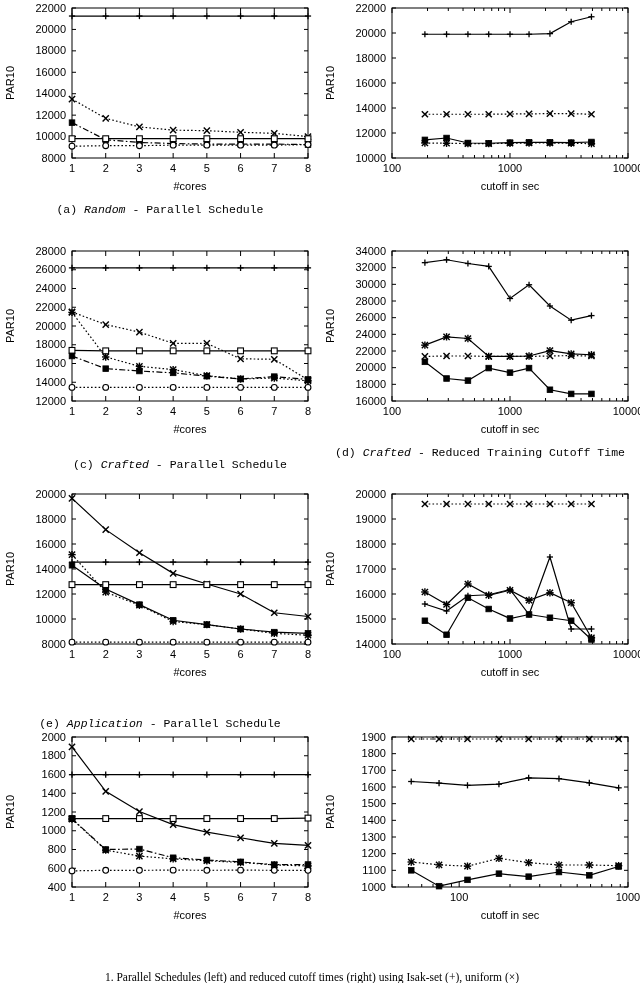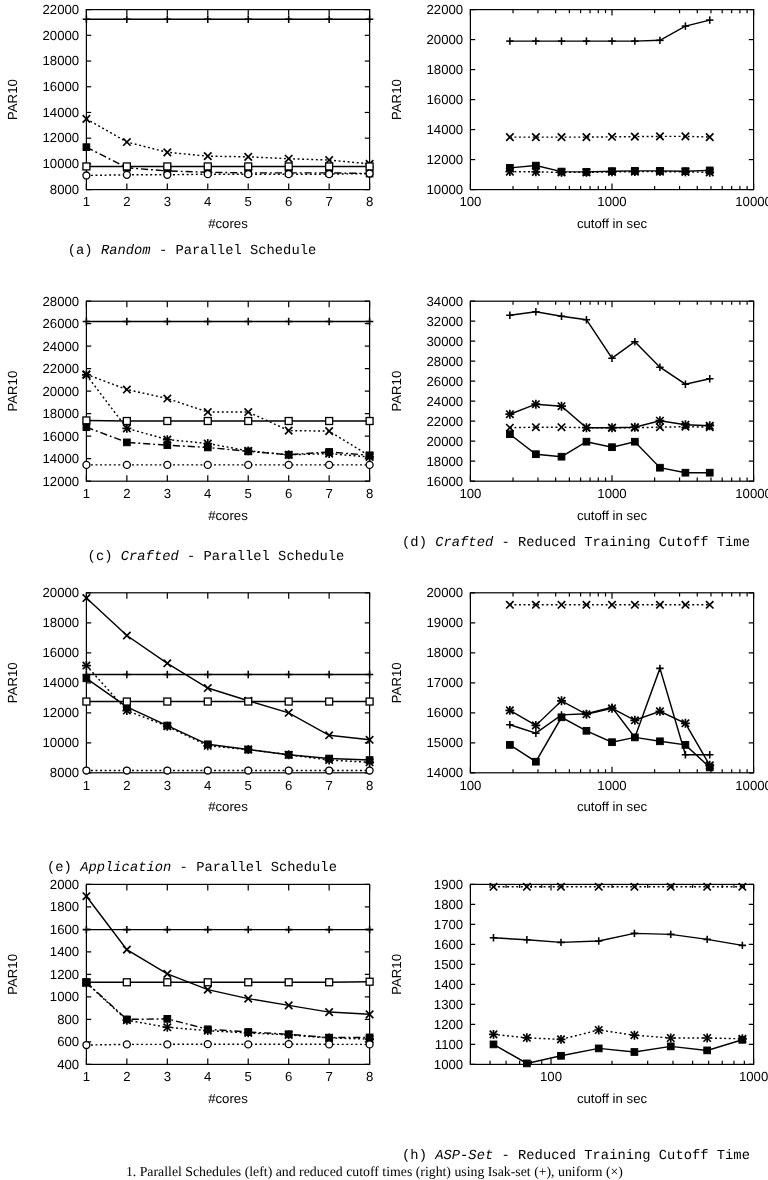--- a/index.html
+++ b/index.html
@@ -1991,20 +1991,16 @@
           </g>
           <g>
             <rect x="266.51527467775543" y="143.53333333333333" width="5.6" height="5.6" fill="#000" stroke="#000" stroke-width="0.8"></rect>
           </g>
           <g>
             <rect x="295.8275739364478" y="134.7" width="5.6" height="5.6" fill="#000" stroke="#000" stroke-width="0.8"></rect>
           </g>
         </g>
       </svg>
   </div>
-  <div class="caption" style="left:320px; top:957px;">
-    <span>(h)</span>
-    <span class="it">ASP-Set</span><span> - Reduced Training Cutoff Time</span>
-  </div>
 
   <div class="figcaption">1. Parallel Schedules (left) and reduced cutoff times (right) using Isak-set (+), uniform (×)</div>
 
 </div>
 
 </body></html>

